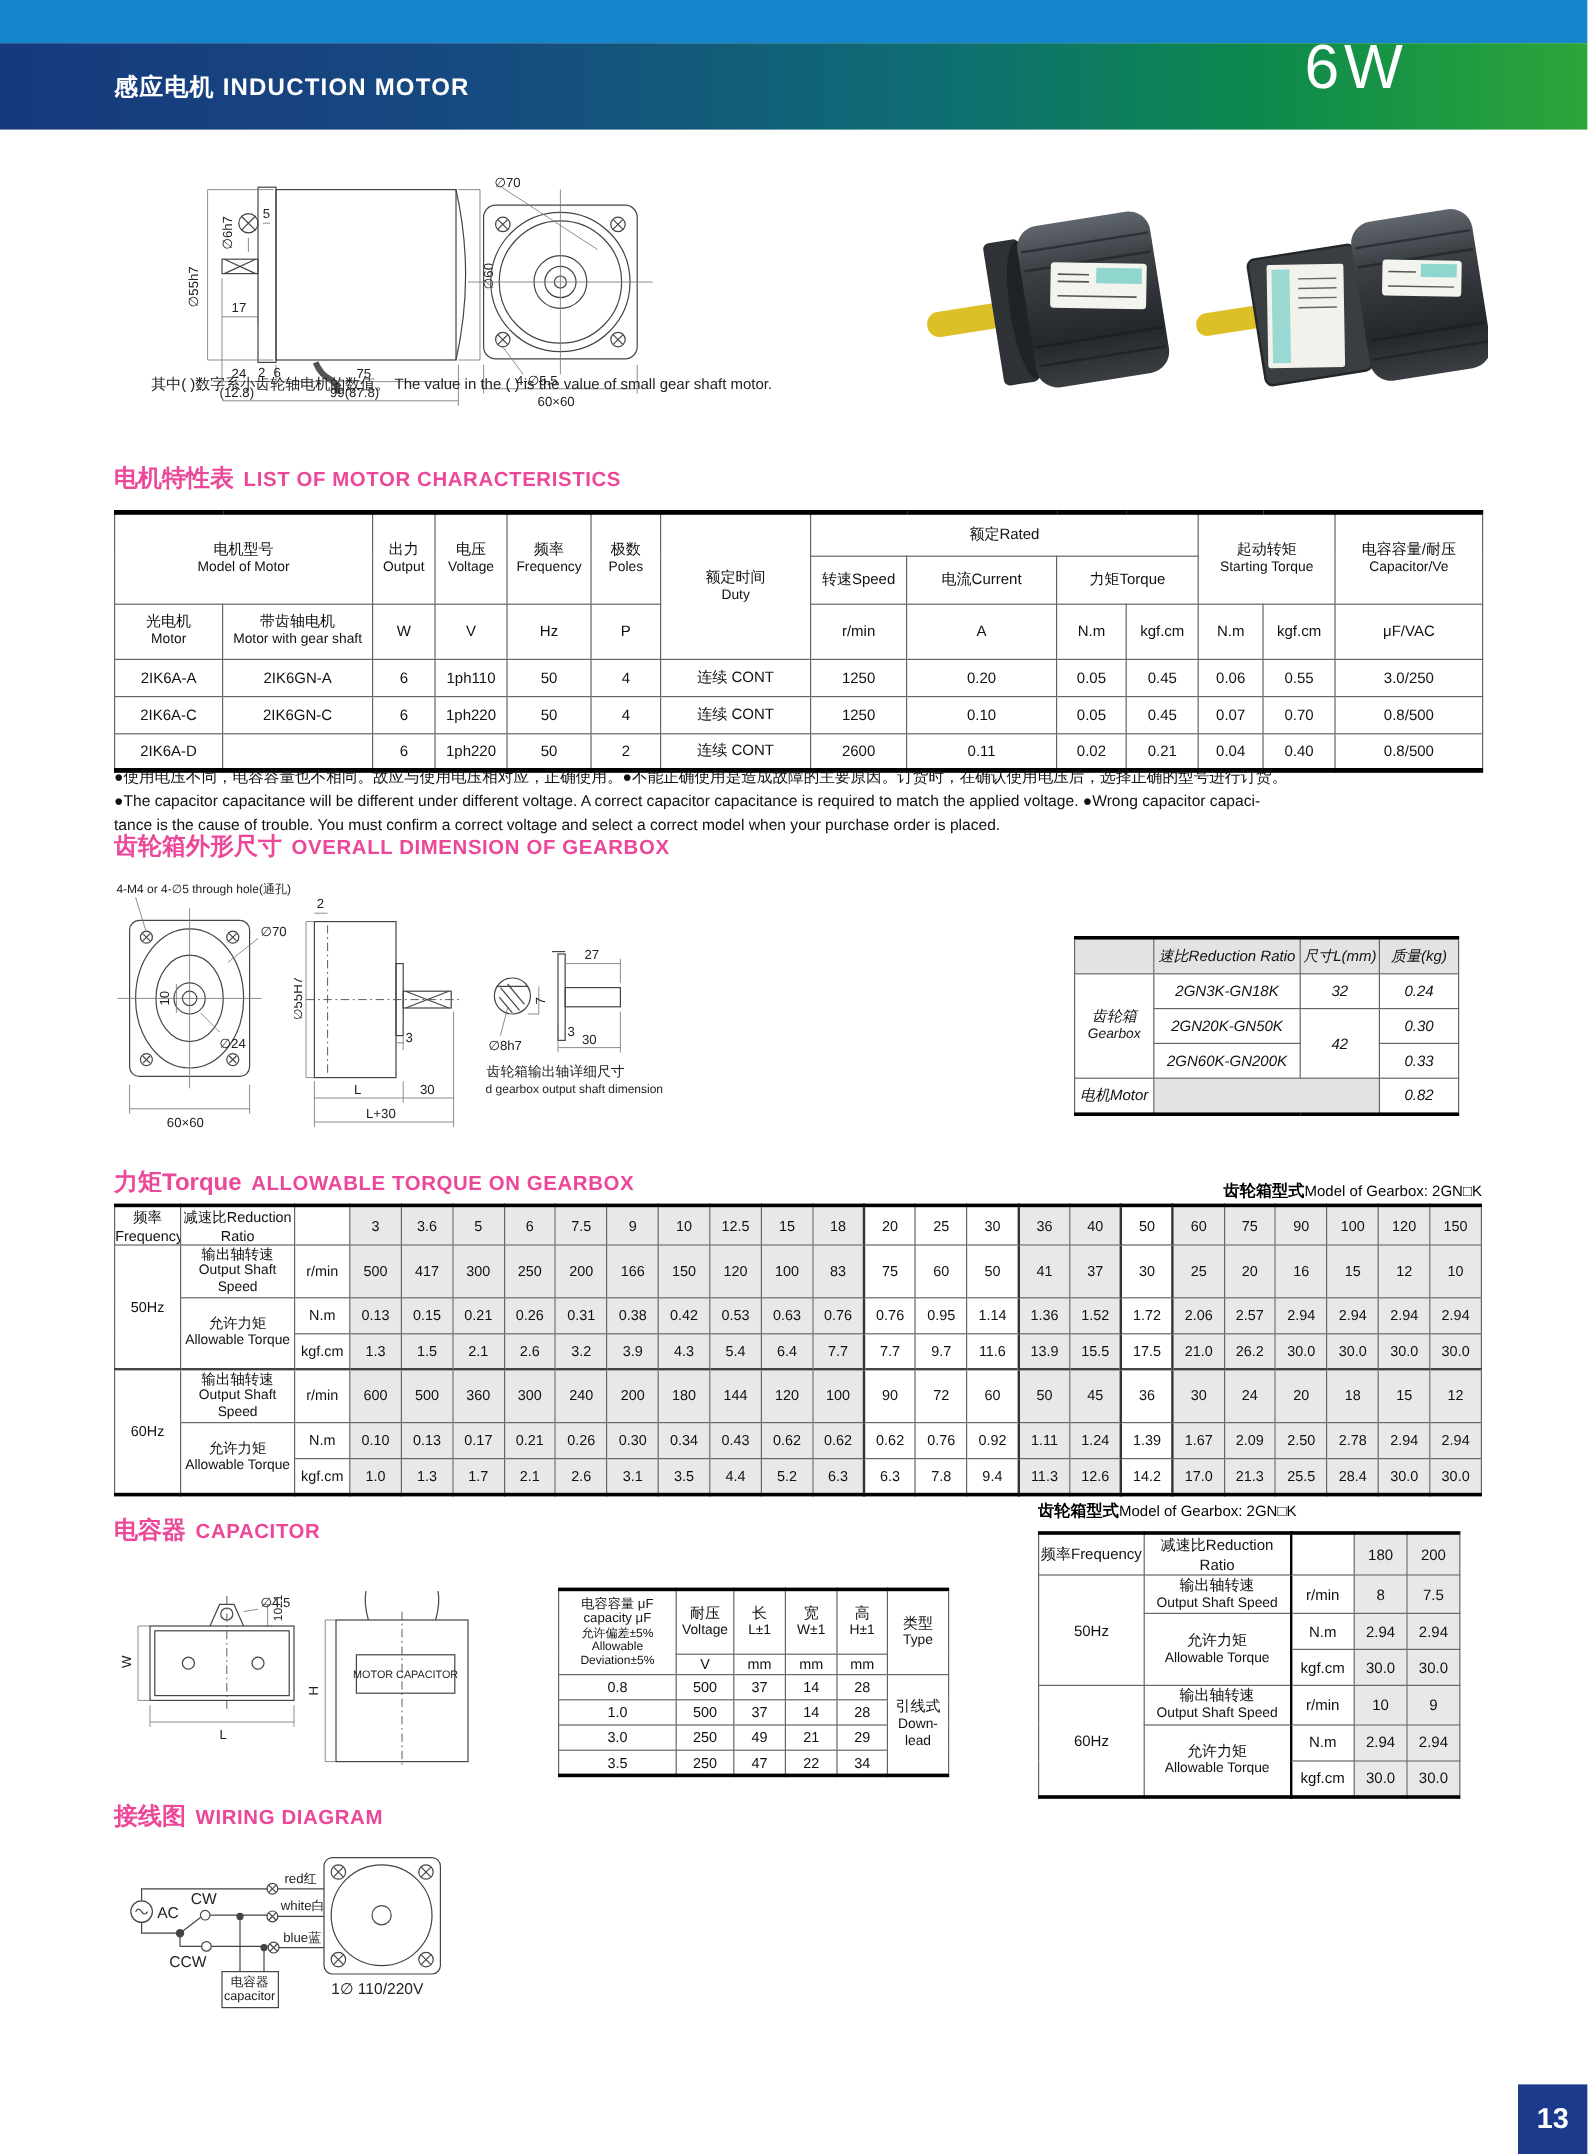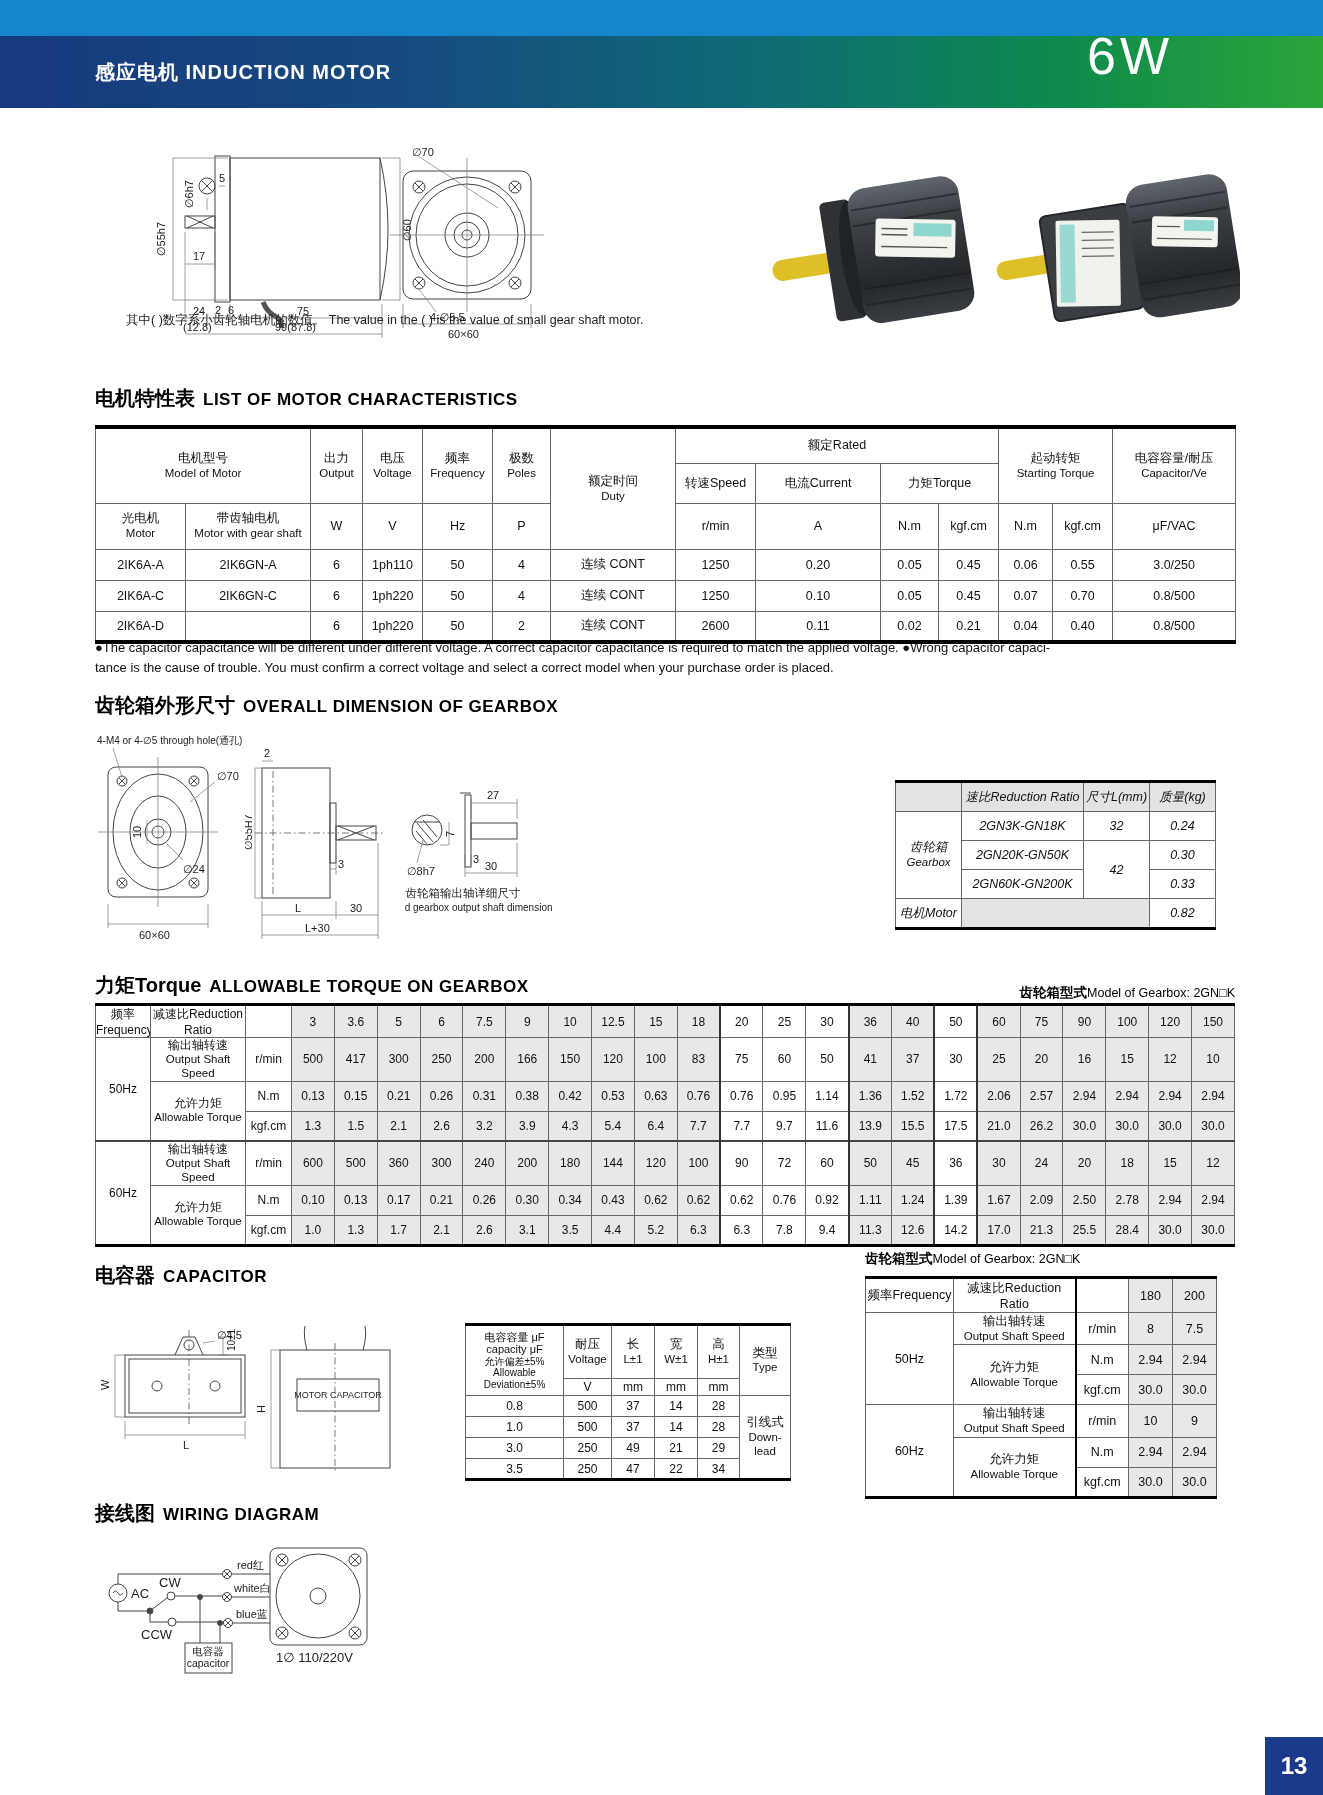--- a/index.html
+++ b/index.html
@@ -6,21 +6,21 @@
   body{width:1323px;height:1795px;position:relative;background:#fff;
        font-family:"Liberation Sans","DejaVu Sans",sans-serif;color:#111;overflow:hidden;}
   .abs{position:absolute;}
   
   .topbar{left:0;top:0;width:1323px;height:36px;background:#1586cb;}
   .band{left:0;top:36px;width:1323px;height:72px;display:flex;align-items:center;
         background:linear-gradient(90deg,#17397e 0%,#164a80 30%,#0e6c74 58%,#0d8a4c 80%,#2ca53a 100%);}
   .band-title{margin-left:95px;color:#fff;font-size:20px;font-weight:bold;letter-spacing:1px;}
   .band-power{position:absolute;right:150px;top:30px;color:#fff;font-size:52px;font-weight:300;letter-spacing:4px;line-height:1;}
   
-  .sechead{color:#000000;font-weight:bold;white-space:nowrap;}
+  .sechead{color:#ec4899;font-weight:bold;white-space:nowrap;}
   .sechead .hcn{font-size:20px;margin-right:8px;}
   .sechead .hen{font-size:17px;letter-spacing:0.5px;}
   .modelnote{font-size:12.5px;color:#000;white-space:nowrap;}
   .modelnote b{font-size:13.5px;}
   .smallnote{font-size:12.5px;color:#222;margin-left:31px;}
   
   table{border-collapse:collapse;table-layout:fixed;}
   td,th{border:1px solid #666;text-align:center;vertical-align:middle;font-weight:normal;
         font-size:12.5px;padding:1px 1px;overflow:hidden;}
   .cn{font-size:12.5px;display:block;line-height:1.25;}
@@ -365,20 +365,21 @@
         <td>0.02</td>
         <td>0.21</td>
         <td>0.04</td>
         <td>0.40</td>
         <td>0.8/500</td>
       </tr>
   </tbody>
 </table>
 
 <div class="abs notes">
+  <div>●使用电压不同，电容容量也不相同。故应与使用电压相对应，正确使用。●不能正确使用是造成故障的主要原因。订货时，在确认使用电压后，选择正确的型号进行订货。</div>
   <div>●The capacitor capacitance will be different under different voltage. A correct capacitor capacitance is required to match the applied voltage. ●Wrong capacitor capaci-</div>
   <div>tance is the cause of trouble. You must confirm a correct voltage and select a correct model when your purchase order is placed.</div>
 </div>
 
 <div class="abs sechead" style="left:95px;top:692px;">
   <span class="hcn">齿轮箱外形尺寸</span><span class="hen">OVERALL DIMENSION OF GEARBOX</span>
 </div>
 
 <svg class="abs" style="left:95px;top:732px;" width="230" height="225" viewBox="0 0 230 225">
   <g class="dln">

